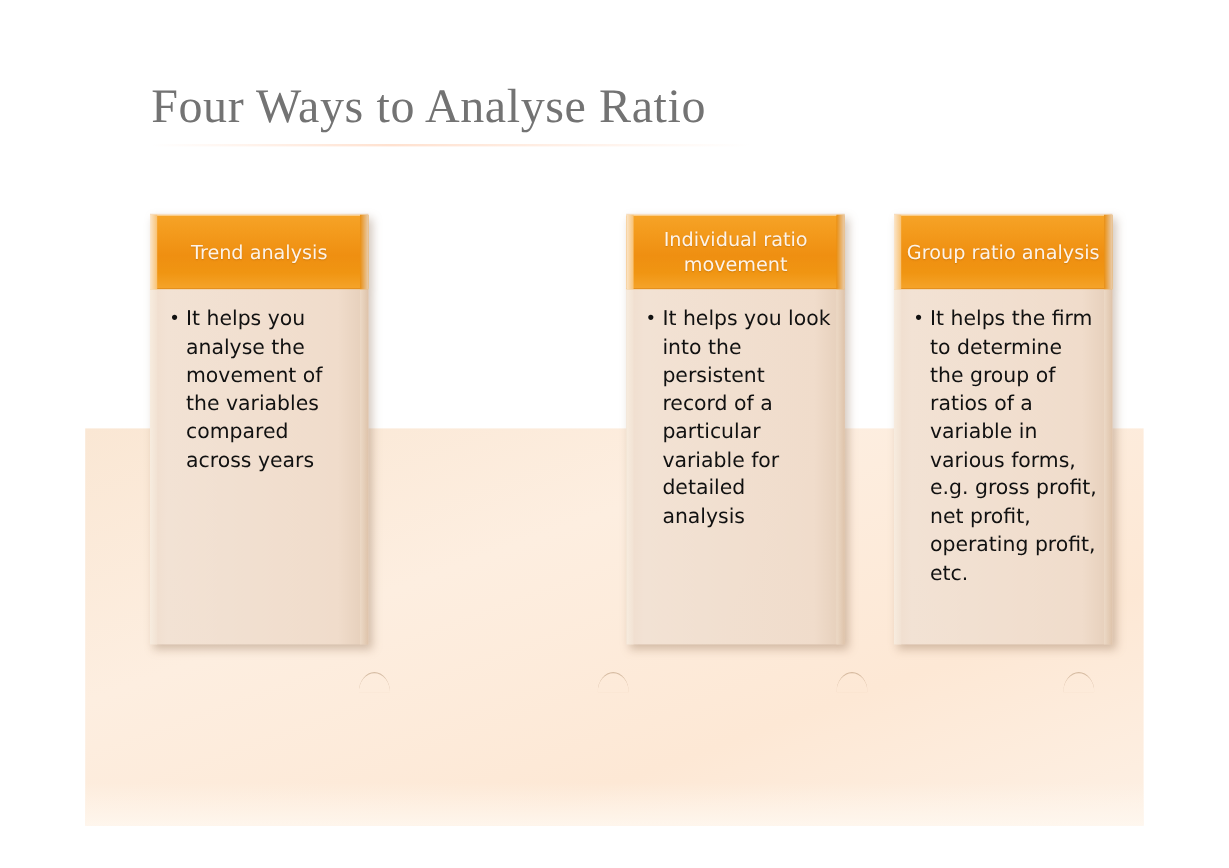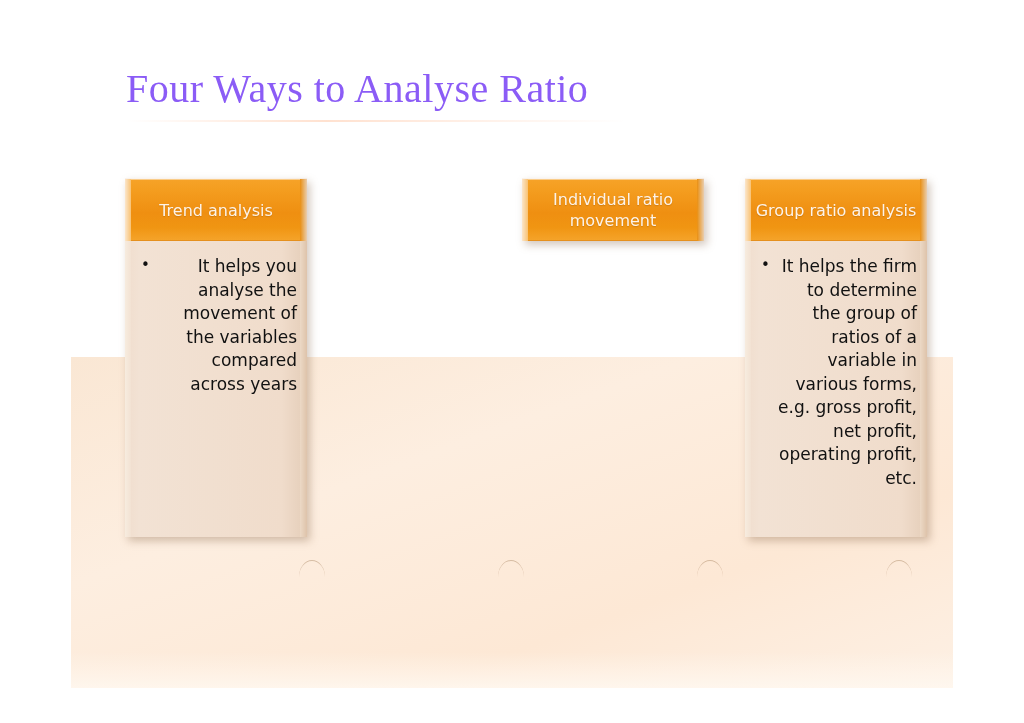--- a/index.html
+++ b/index.html
@@ -27,21 +27,21 @@
   
   #slide-title {
     position: absolute;
     left: 126px;
     top: 63px;
     width: 820px;
     font-family: "Liberation Serif", "DejaVu Serif", serif;
     font-size: 40px;
     line-height: 52px;
     letter-spacing: 0.5px;
-    color: #8b5cf6;
+    color: #737373;
     white-space: nowrap;
   }
   #title-underline {
     position: absolute;
     left: 126px;
     top: 120px;
     width: 500px;
     height: 2px;
     background: linear-gradient(to right, rgba(255,190,150,0.0) 0%, rgba(255,170,120,0.35) 40%, rgba(255,170,120,0.0) 100%);
   }
@@ -150,21 +150,20 @@
     margin: 0;
     padding: 0 0 0 16px;
     list-style: none;
   }
   .card-body li {
     position: relative;
     color: #111111;
     font-family: "DejaVu Sans", sans-serif;
     font-size: 17px;
     line-height: 23.5px;
-    text-align: right;
   }
   .card-body li::before {
     content: "\2022";
     position: absolute;
     left: -14px;
     top: -1px;
     font-size: 15px;
     color: #111111;
   }
 
@@ -211,20 +210,25 @@
     </div>
 
 
     <div class="card card-3">
       <div class="card-inner">
         <div class="card-header">
           <div class="card-header-edge-l"></div>
           <div class="card-header-edge-r"></div>
           <div class="card-header-text">Individual ratio movement</div>
         </div>
+        <div class="card-body">
+          <ul>
+            <li>It helps you look into the persistent record of a particular variable for detailed analysis</li>
+          </ul>
+        </div>
       </div>
     </div>
 
     <div class="card card-4">
       <div class="card-inner">
         <div class="card-header">
           <div class="card-header-edge-l"></div>
           <div class="card-header-edge-r"></div>
           <div class="card-header-text">Group ratio analysis</div>
         </div>

